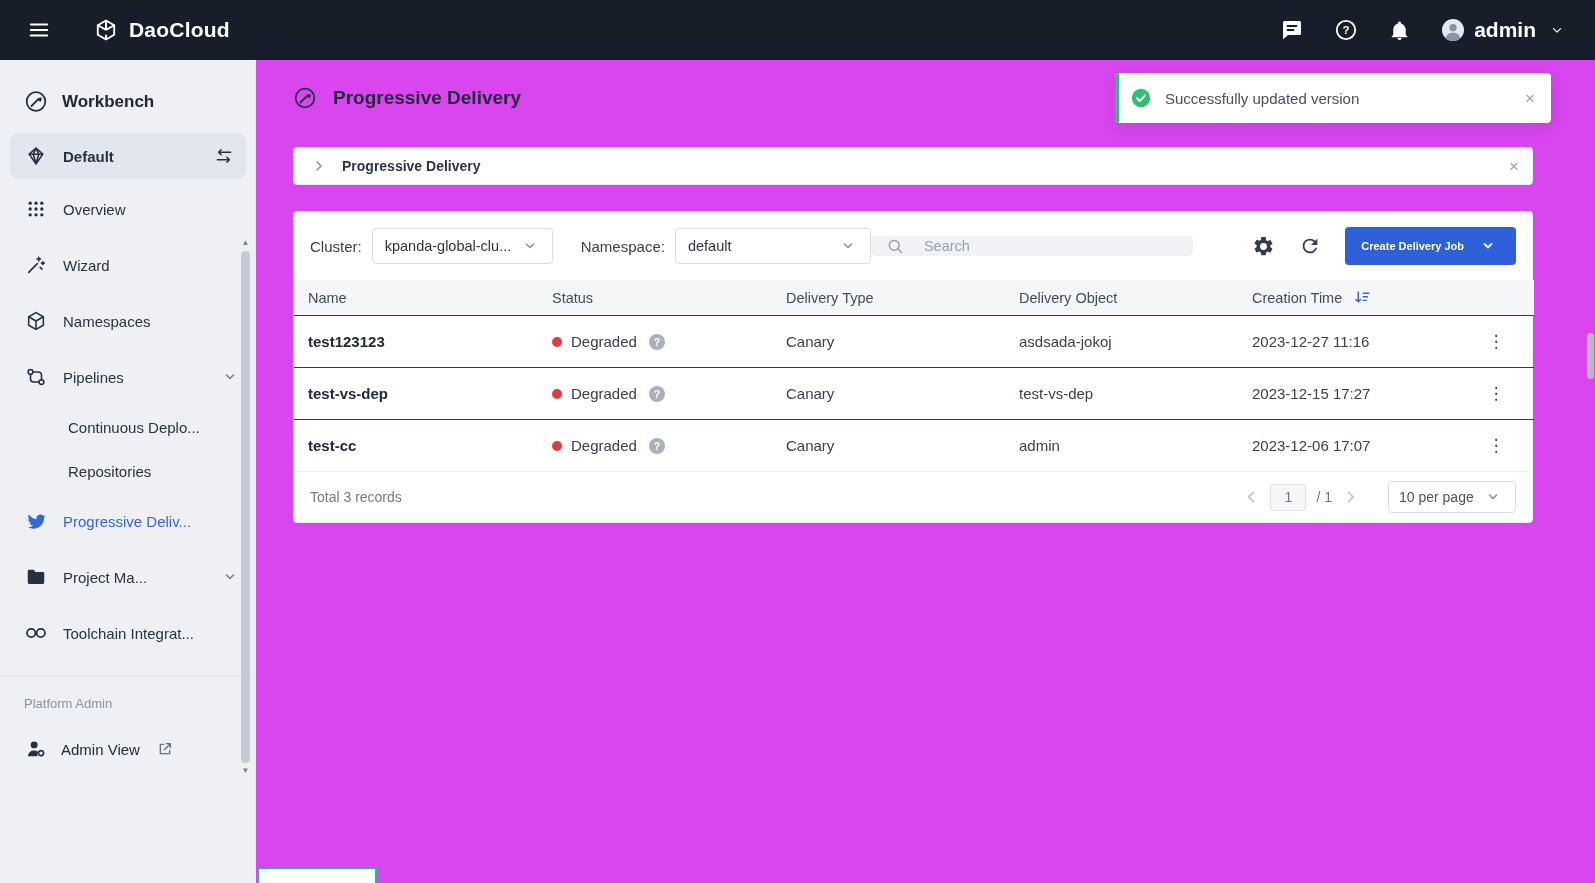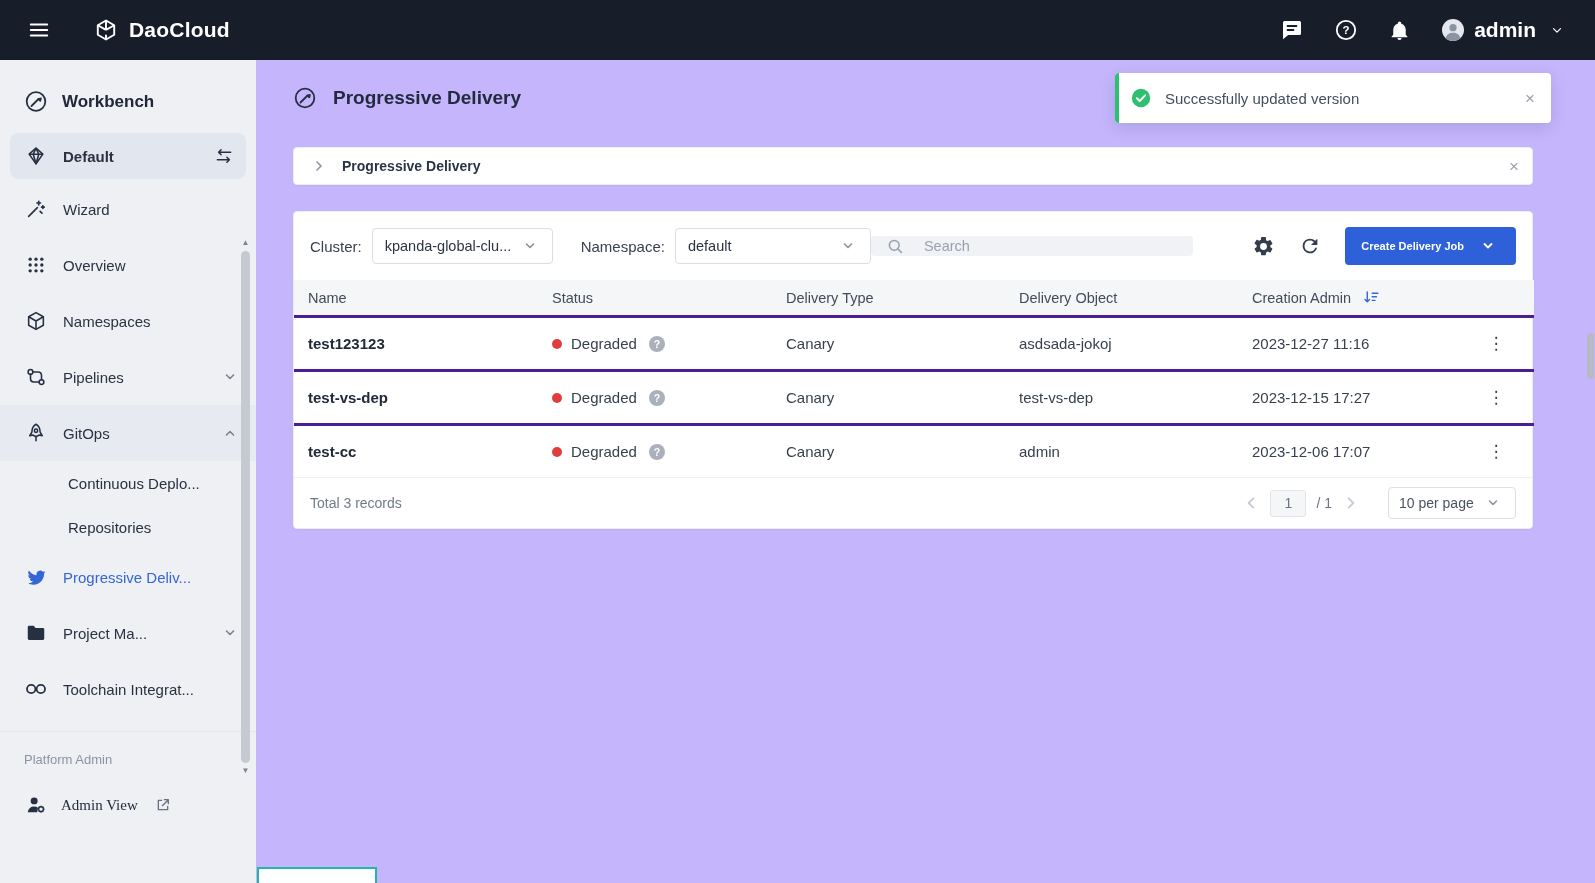--- a/index.html
+++ b/index.html
@@ -25,27 +25,27 @@
   .icon{width:24px;display:flex;justify-content:center;align-items:center;}
   .nav-item{height:56px;display:flex;align-items:center;gap:15px;padding:0 20px 0 24px;font-size:15px;color:#2a3242;cursor:pointer;white-space:nowrap;}
   .nav-item.selected{height:46px;margin:4px 10px 2px;padding:0 12px 0 14px;background:#e2e6ee;border-radius:8px;font-weight:bold;}
   .nav-item.gitops{background:#e7eaf1;}
   .trail{margin-left:auto;display:flex;}
   .chev{margin-left:auto;display:flex;}
   .nav-sub{height:44px;display:flex;align-items:center;padding-left:68px;font-size:15px;color:#2a3242;cursor:pointer;white-space:nowrap;}
   .nav-sub.active{height:56px;padding-left:24px;gap:15px;color:#3566d6;font-weight:500;}
   .section-admin{margin-top:14px;padding:20px 24px 0;border-top:1px solid #e3e6ec;}
   .section-label{font-size:13px;color:#8b94a3;}
-  .admin-view{display:flex;align-items:center;gap:13px;padding:0 24px;height:56px;margin-top:10px;font-size:15px;color:#232b3b;cursor:pointer;font-family:Liberation Serif, serif;}
+  .admin-view{display:flex;align-items:center;gap:13px;padding:0 24px;height:56px;margin-top:10px;font-size:15px;color:#232b3b;cursor:pointer;}
   .side-scroll{position:absolute;top:178px;right:4px;width:13px;height:538px;display:flex;flex-direction:column;align-items:center;}
   .scroll-arrow{font-size:8px;color:#7b828e;line-height:10px;cursor:pointer;}
   .side-thumb{flex:1;width:9px;background:#c5c9d1;border-radius:5px;margin:3px 0;cursor:pointer;}
 
   
-  .main{flex:1;position:relative;background:#c4b5fd;overflow:hidden;}
+  .main{flex:1;position:relative;background:#d946ef;overflow:hidden;}
   .page-head{display:flex;align-items:center;gap:16px;padding:22px 0 0 37px;}
   .page-title{font-size:19px;font-weight:bold;color:#222b3e;}
   .breadcrumb-bar{margin:33px 62px 0 37px;height:38px;background:#fff;border:1px solid #eceef2;border-radius:4px;display:flex;align-items:center;gap:11px;padding:0 13px;box-shadow:0 1px 2px rgba(25,32,46,.04);}
   .bc-label{font-size:14px;font-weight:600;color:#2b3447;cursor:pointer;}
   .close-x{margin-left:auto;color:#9aa1ad;font-size:17px;cursor:pointer;line-height:1;background:none;border:none;}
 
   .card{margin:26px 62px 0 37px;background:#fff;border:1px solid #eceef2;border-radius:4px;box-shadow:0 1px 2px rgba(25,32,46,.04);}
   .filter-row{display:flex;align-items:center;padding:15px 16px;}
   .f-label{font-size:15px;color:#39414f;margin-right:10px;}
   .select{display:flex;align-items:center;justify-content:space-between;gap:8px;height:36px;border:1px solid #d9dde4;border-radius:4px;padding:0 10px 0 12px;font-size:14.5px;color:#2c3442;background:#fff;cursor:pointer;white-space:nowrap;overflow:hidden;}
@@ -54,21 +54,21 @@
   .ml28{margin-left:28px;}
   .search-box{width:322px;height:20px;background:#f0f2f6;border-radius:4px;display:flex;align-items:center;gap:17px;padding:0 12px;}
   .search-box input{flex:1;border:none;background:transparent;outline:none;font-size:14.5px;color:#333c4b;font-family:inherit;}
   .search-box input::placeholder{color:#9aa1ad;}
   .tools{margin-left:auto;display:flex;align-items:center;gap:20px;margin-right:22px;}
   .icon-btn{background:none;border:none;cursor:pointer;display:flex;padding:2px;}
   .create-btn{height:38px;background:#2e61d9;border:none;border-radius:4px;color:#fff;font-size:11px;font-weight:600;display:flex;align-items:center;gap:12px;padding:0 16px;cursor:pointer;}
 
   table{width:100%;border-collapse:collapse;table-layout:fixed;}
   thead th{background:#f5f6f8;font-size:14.5px;font-weight:400;color:#434b59;text-align:left;padding:9px 14px;}
-  tbody td{font-size:15px;color:#39414f;padding:17px 14px;border-top:3px solid #4c1d95;}
+  tbody td{font-size:15px;color:#39414f;padding:17px 14px;border-top:1px solid #4c1d95;}
   td.name{font-weight:bold;color:#212a39;cursor:pointer;}
   .status-cell{display:flex;align-items:center;gap:9px;}
   .dot{width:10px;height:10px;border-radius:50%;background:#e03e3e;flex-shrink:0;}
   .qbadge{width:16px;height:16px;border-radius:50%;background:#aab1bc;color:#fff;font-size:10.5px;font-weight:bold;display:flex;align-items:center;justify-content:center;cursor:pointer;margin-left:3px;}
   td.actions{text-align:center;}
   .kebab{font-size:17px;color:#39414f;cursor:pointer;background:none;border:none;line-height:1;}
   .th-time{display:flex;align-items:center;gap:8px;}
 
   .table-footer{display:flex;align-items:center;border-top:1px solid #eef0f3;padding:9px 16px;}
   .total{font-size:14px;color:#707a88;}
@@ -166,47 +166,47 @@
         <span class="trail">
           <svg width="20" height="20" viewBox="0 0 24 24" fill="none" stroke="#273043" stroke-width="1.8" stroke-linecap="round" stroke-linejoin="round">
               <path d="M20 7.5H5.5M8.5 4.5l-3 3 3 3"></path>
               <path d="M4 16.5h14.5M15.5 13.5l3 3-3 3"></path>
             </svg>
         </span>
       </div>
 
       <div class="nav-item">
         <span class="icon">
-          <svg width="22" height="22" viewBox="0 0 24 24" fill="none" stroke="#273043" stroke-width="1.8" stroke-linecap="round">
-              <path d="M4 20L13.5 10.5"></path>
-              <path d="M15 3.5v4M13 5.5h4M19.5 8.5v3M18 10h3M16.5 14.5l2 2"></path>
-            </svg>
-        </span>
-        <span>Wizard</span>
-      </div>
-
-      <div class="nav-item">
-        <span class="icon">
           <svg width="20" height="20" viewBox="0 0 24 24" fill="#273043">
               <circle cx="5" cy="5" r="2"></circle>
               <circle cx="12" cy="5" r="2"></circle>
               <circle cx="19" cy="5" r="2"></circle>
               <circle cx="5" cy="12" r="2"></circle>
               <circle cx="12" cy="12" r="2"></circle>
               <circle cx="19" cy="12" r="2"></circle>
               <circle cx="5" cy="19" r="2"></circle>
               <circle cx="12" cy="19" r="2"></circle>
               <circle cx="19" cy="19" r="2"></circle>
             </svg>
         </span>
         <span>Overview</span>
       </div>
 
       <div class="nav-item">
         <span class="icon">
+          <svg width="22" height="22" viewBox="0 0 24 24" fill="none" stroke="#273043" stroke-width="1.8" stroke-linecap="round">
+              <path d="M4 20L13.5 10.5"></path>
+              <path d="M15 3.5v4M13 5.5h4M19.5 8.5v3M18 10h3M16.5 14.5l2 2"></path>
+            </svg>
+        </span>
+        <span>Wizard</span>
+      </div>
+
+      <div class="nav-item">
+        <span class="icon">
           <svg width="22" height="22" viewBox="0 0 24 24" fill="none" stroke="#273043" stroke-width="1.7" stroke-linejoin="round">
               <path d="M12 2.8l8 4.6v9.2l-8 4.6-8-4.6V7.4z"></path>
               <path d="M4 7.4l8 4.6 8-4.6M12 12v9.2"></path>
             </svg>
         </span>
         <span>Namespaces</span>
       </div>
 
       <div class="nav-item">
         <span class="icon">
@@ -218,35 +218,20 @@
             </svg>
         </span>
         <span>Pipelines</span>
         <span class="chev">
           <svg width="12" height="12" viewBox="0 0 12 12" fill="none" stroke="#7b828e" stroke-width="1.6" stroke-linecap="round" stroke-linejoin="round">
               <path d="M2.5 4l3.5 3.5L9.5 4"></path>
             </svg>
         </span>
       </div>
 
-      <div class="nav-item gitops">
-        <span class="icon">
-          <svg width="22" height="22" viewBox="0 0 24 24" fill="none" stroke="#273043" stroke-width="1.7" stroke-linecap="round" stroke-linejoin="round">
-              <path d="M12 2.5c2.8 1.6 4.5 4.8 4.5 8.6l2.3 3.9-3.6-.9c-.7.9-1.9 1.4-3.2 1.4s-2.5-.5-3.2-1.4l-3.6.9 2.3-3.9c0-3.8 1.7-7 4.5-8.6z"></path>
-              <circle cx="12" cy="9.5" r="1.8"></circle>
-              <path d="M12 16.5v4"></path>
-            </svg>
-        </span>
-        <span>GitOps</span>
-        <span class="chev">
-          <svg width="12" height="12" viewBox="0 0 12 12" fill="none" stroke="#7b828e" stroke-width="1.6" stroke-linecap="round" stroke-linejoin="round" style="transform:rotate(180deg)">
-              <path d="M2.5 4l3.5 3.5L9.5 4"></path>
-            </svg>
-        </span>
-      </div>
 
       <div class="nav-sub">
         <span>Continuous Deplo...</span>
       </div>
       <div class="nav-sub">
         <span>Repositories</span>
       </div>
       <div class="nav-sub active">
         <span class="icon">
           <svg width="20" height="20" viewBox="0 0 24 24" fill="#3566d6">
@@ -395,21 +380,21 @@
             <col style="width:76px">
           </colgroup>
         <thead>
           <tr>
             <th>Name</th>
             <th>Status</th>
             <th>Delivery Type</th>
             <th>Delivery Object</th>
             <th>
               <span class="th-time">
-                <span>Creation Admin</span>
+                <span>Creation Time</span>
                 <span class="icon">
                   <svg width="17" height="17" viewBox="0 0 24 24" fill="none" stroke="#3566d6" stroke-width="2" stroke-linecap="round">
                       <path d="M6 4v14M6 18l-3.2-3.2M6 18l3.2-3.2"></path>
                       <path d="M13 6h8M13 11h6M13 16h4"></path>
                     </svg>
                 </span>
               </span>
             </th>
             <th></th>
           </tr>

